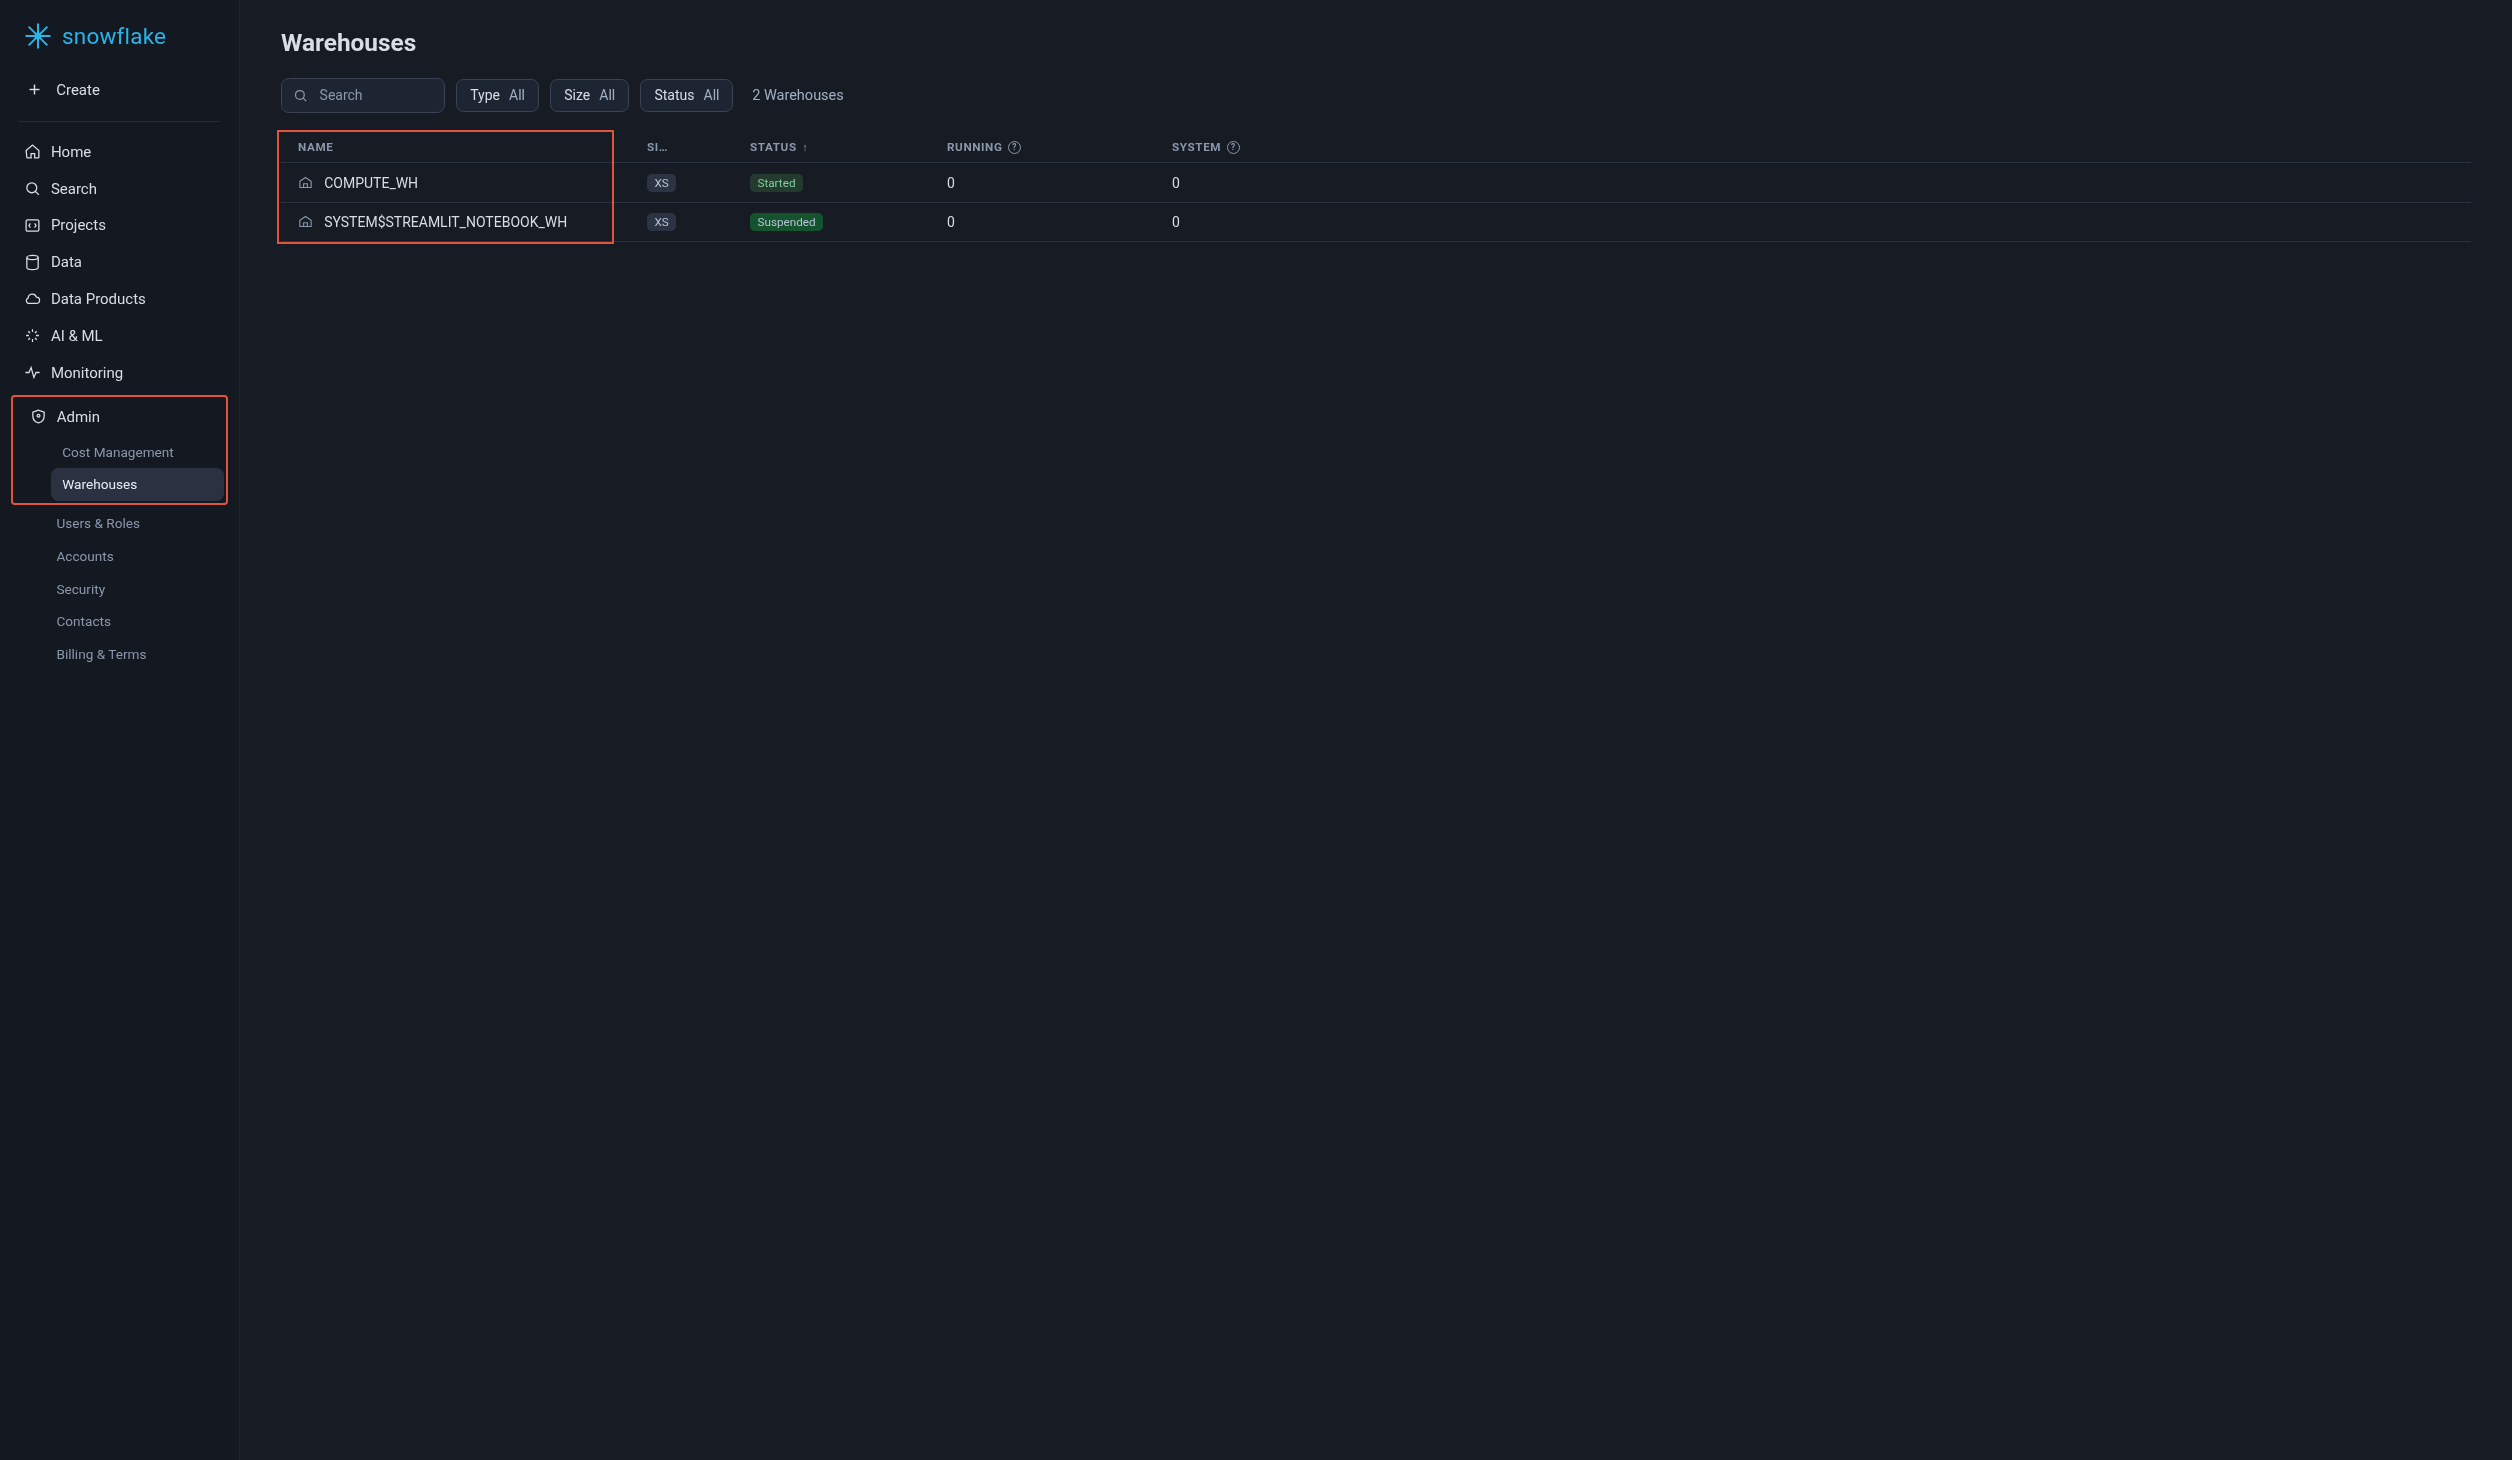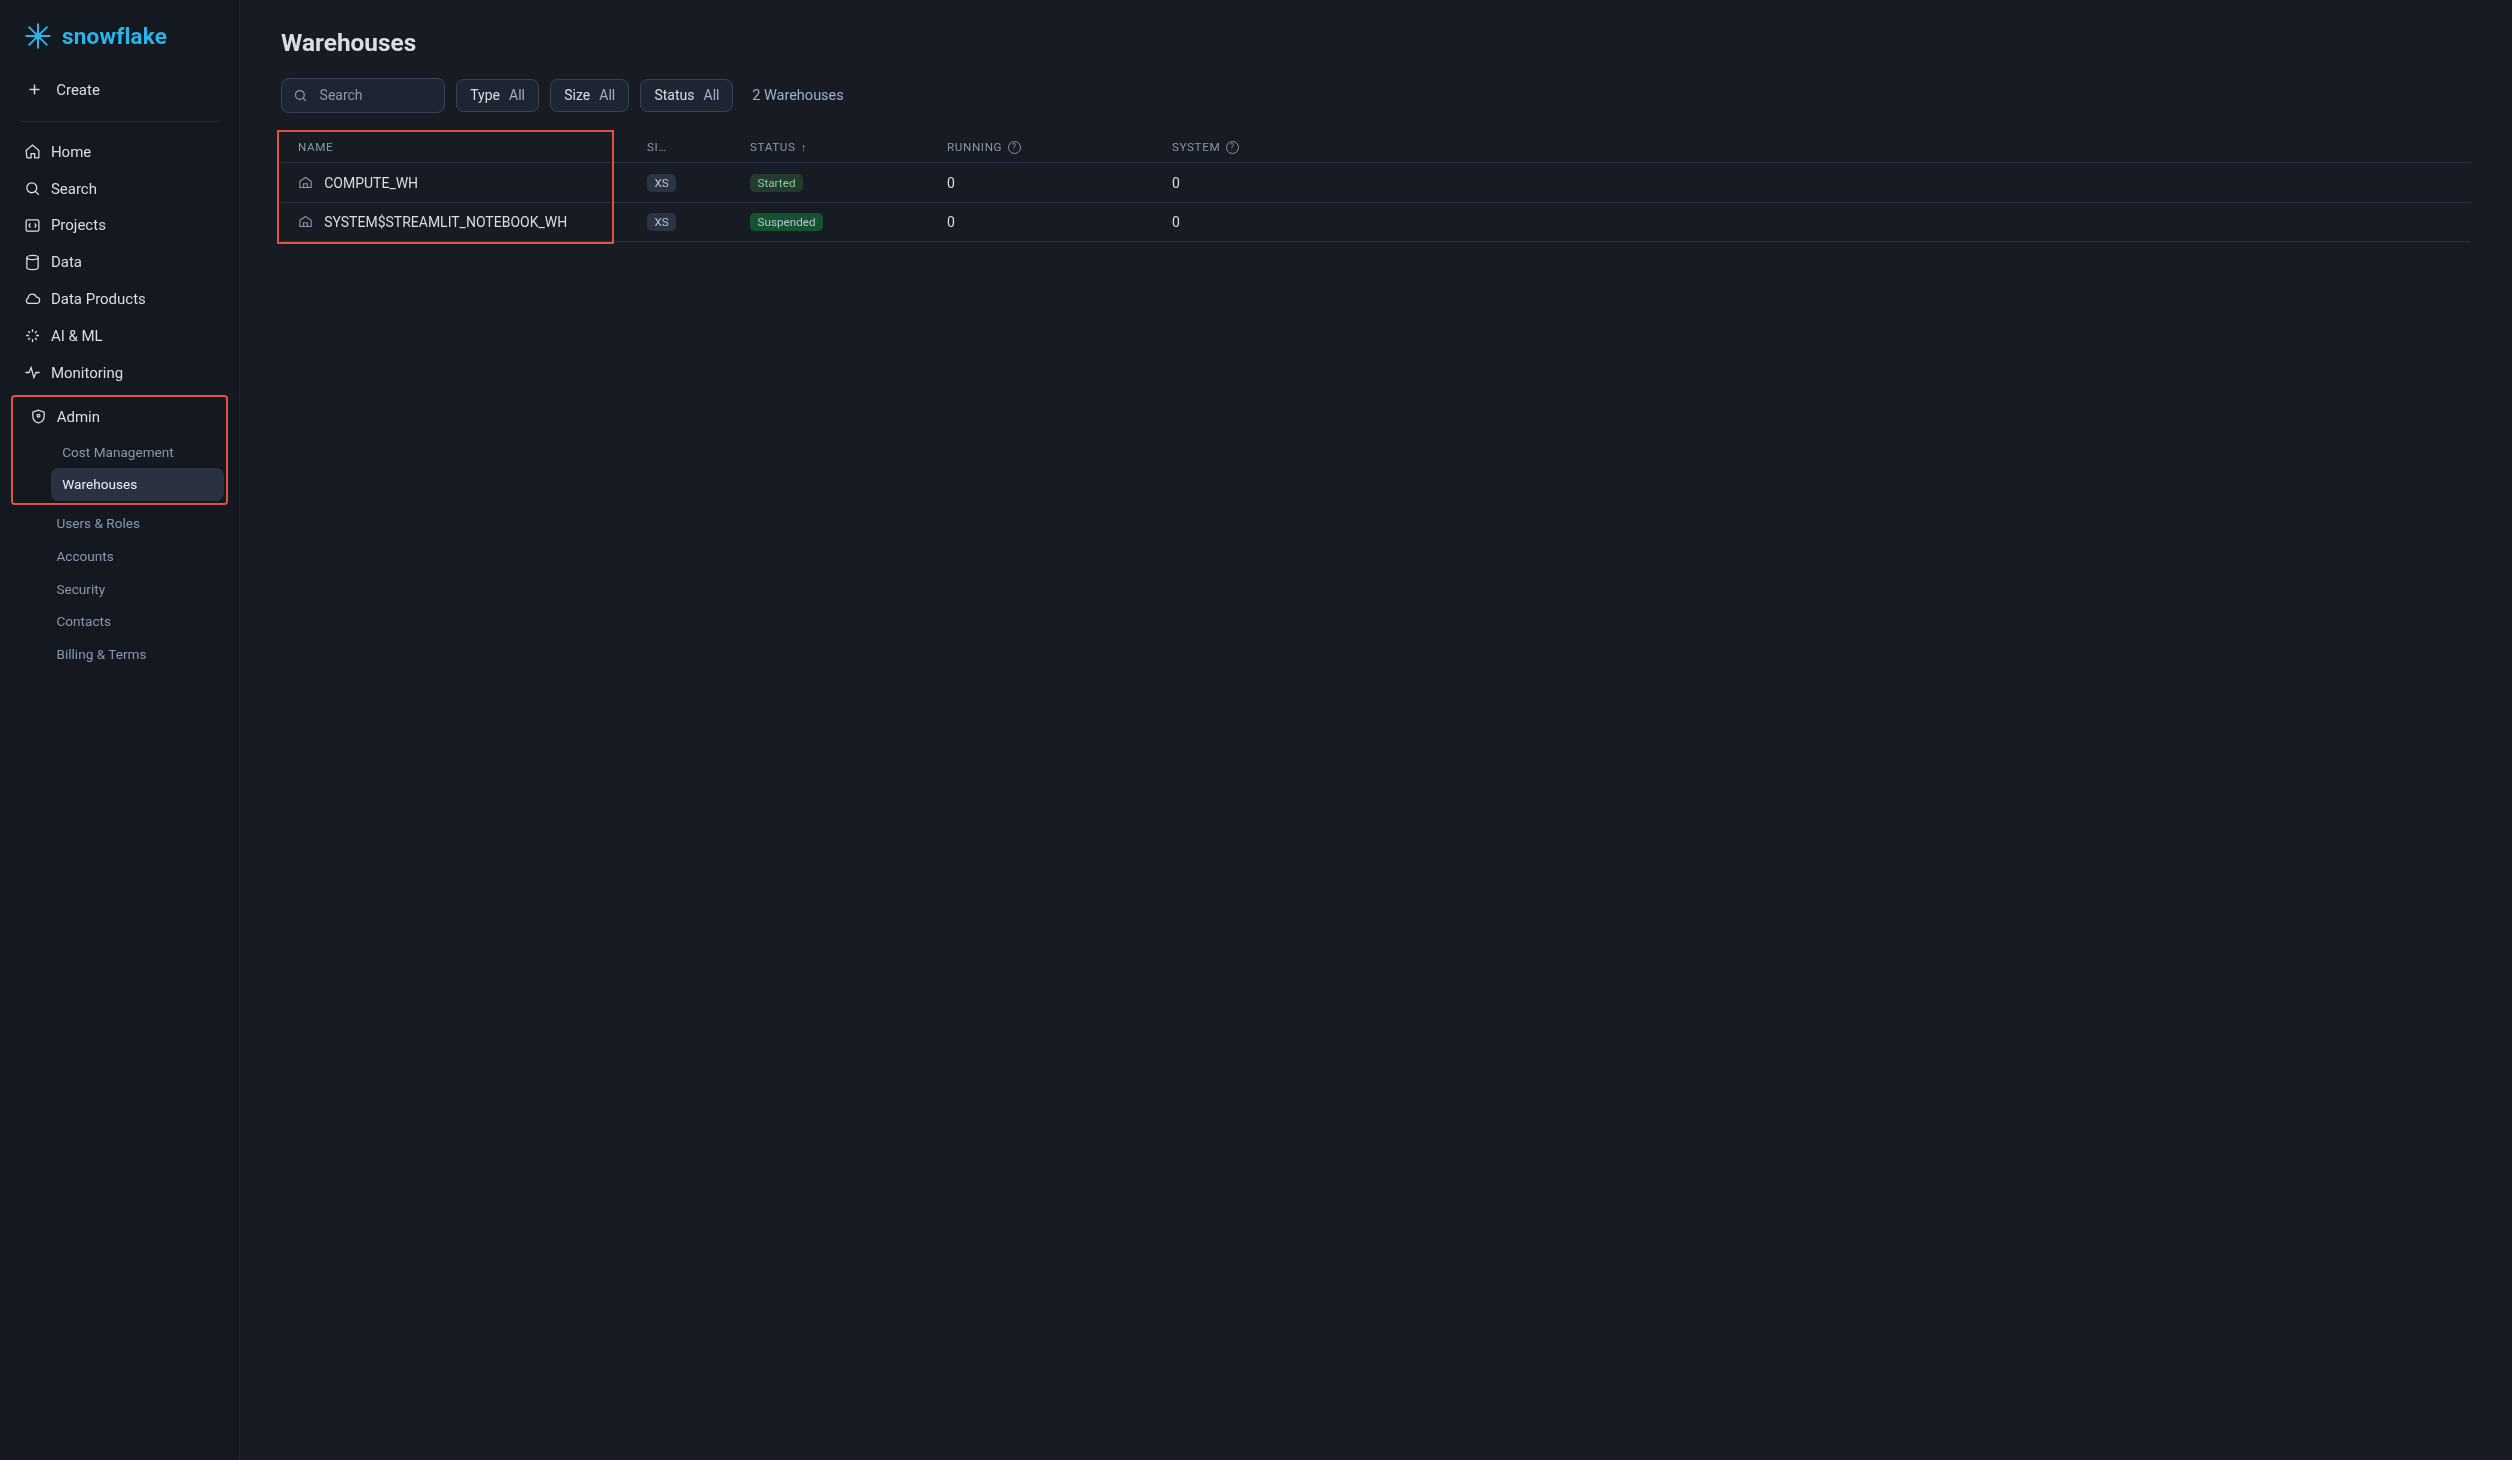--- a/index.html
+++ b/index.html
@@ -18,21 +18,21 @@
     --sub-active:#2a3242;
   }
   *{box-sizing:border-box;font-family:-apple-system,BlinkMacSystemFont,"Segoe UI",Roboto,Helvetica,Arial,sans-serif}
   html,body{margin:0;padding:0;background:var(--bg);color:var(--text);height:100%}
   .app{display:flex;min-height:100vh}
 
   
   .sidebar{width:240px;background:var(--bg-sidebar);border-right:0.9px solid #1d2430;display:flex;flex-direction:column;padding:0 5.6px}
   .logo-row{display:flex;align-items:center;gap:9.4px;padding:20.6px 17px 19px}
   .logo-icon svg{display:block}
-  .logo-text{color:var(--accent);font-size:22.5px;letter-spacing:0.2px;font-weight:700}
+  .logo-text{color:var(--accent);font-size:22.5px;letter-spacing:0.2px;font-weight:400}
   .create-row{display:flex;align-items:center;gap:13px;padding:9.4px 11.2px;margin:1.9px 9.4px 7.5px;color:var(--text);border-radius:7.5px;cursor:pointer}
   .divider{height:0.9px;background:#242b39;margin:5.6px 13px 7.5px}
   .nav{padding:3.7px 3.7px 9.4px}
   .nav-item{display:flex;align-items:center;gap:8px;padding:9.4px 13px;border-radius:7.5px;color:var(--text);cursor:pointer;font-size:15px}
   .nav-item .icon{width:20.6px;display:flex;justify-content:center;color:var(--text)}
   .sub-nav{padding-left:36px}
   .sub-item{padding:8.4px 11.2px;font-size:13.6px;color:var(--text-dim);border-radius:7.5px;cursor:pointer}
   .sub-item.active{background:var(--sub-active);color:#e8edf5}
 
   
@@ -47,21 +47,21 @@
   .search-box input{background:transparent;border:none;outline:none;color:var(--text);font-size:14px;width:100%}
   .search-box input::placeholder{color:var(--text-dim)}
   .chip{background:#1e2532;border:0.9px solid var(--chip-border);border-radius:7.5px;padding:7.5px 13px;font-size:14px;color:var(--text);cursor:pointer;white-space:nowrap}
   .chip .chip-val{color:var(--text-muted);margin-left:5.6px}
   .count-text{color:var(--text-muted);font-size:14.5px;margin-left:7.5px}
 
   
   .table{position:relative}
   .thead,.trow{display:grid;grid-template-columns: 366px 103px 197px 225px 206px;align-items:center}
   .thead{border-bottom:0.9px solid var(--row-border);padding:8.4px 0}
-  .th{font-size:11.7px;font-weight:400;letter-spacing:0.6px;color:var(--text-dim);display:flex;align-items:center;gap:5.6px}
+  .th{font-size:11.7px;font-weight:700;letter-spacing:0.6px;color:var(--text-dim);display:flex;align-items:center;gap:5.6px}
   .th .help{width:13px;height:13px;border:1.4px solid var(--text-dim);border-radius:50%;display:inline-flex;align-items:center;justify-content:center;font-size:8.4px}
   .trow{border-bottom:0.9px solid var(--row-border);padding:10.3px 0;font-size:14px}
   .cell-name{display:flex;align-items:flex-start;gap:11.2px;padding-left:17px;color:var(--text)}
   .cell-name .wh-icon{color:var(--text-dim);display:flex}
   .pill{display:inline-block;padding:1.9px 7.5px;border-radius:4.7px;font-size:11.7px;font-weight:400}
   .pill-size{background:#2c3444;color:#b7c3d6}
   .pill-started{background:var(--started-bg);color:#7ed39b}
   .pill-suspended{background:#14532d;color:#b7c3d6}
   .cell-num{color:var(--text)}
   .th-name{padding-left:17px}

